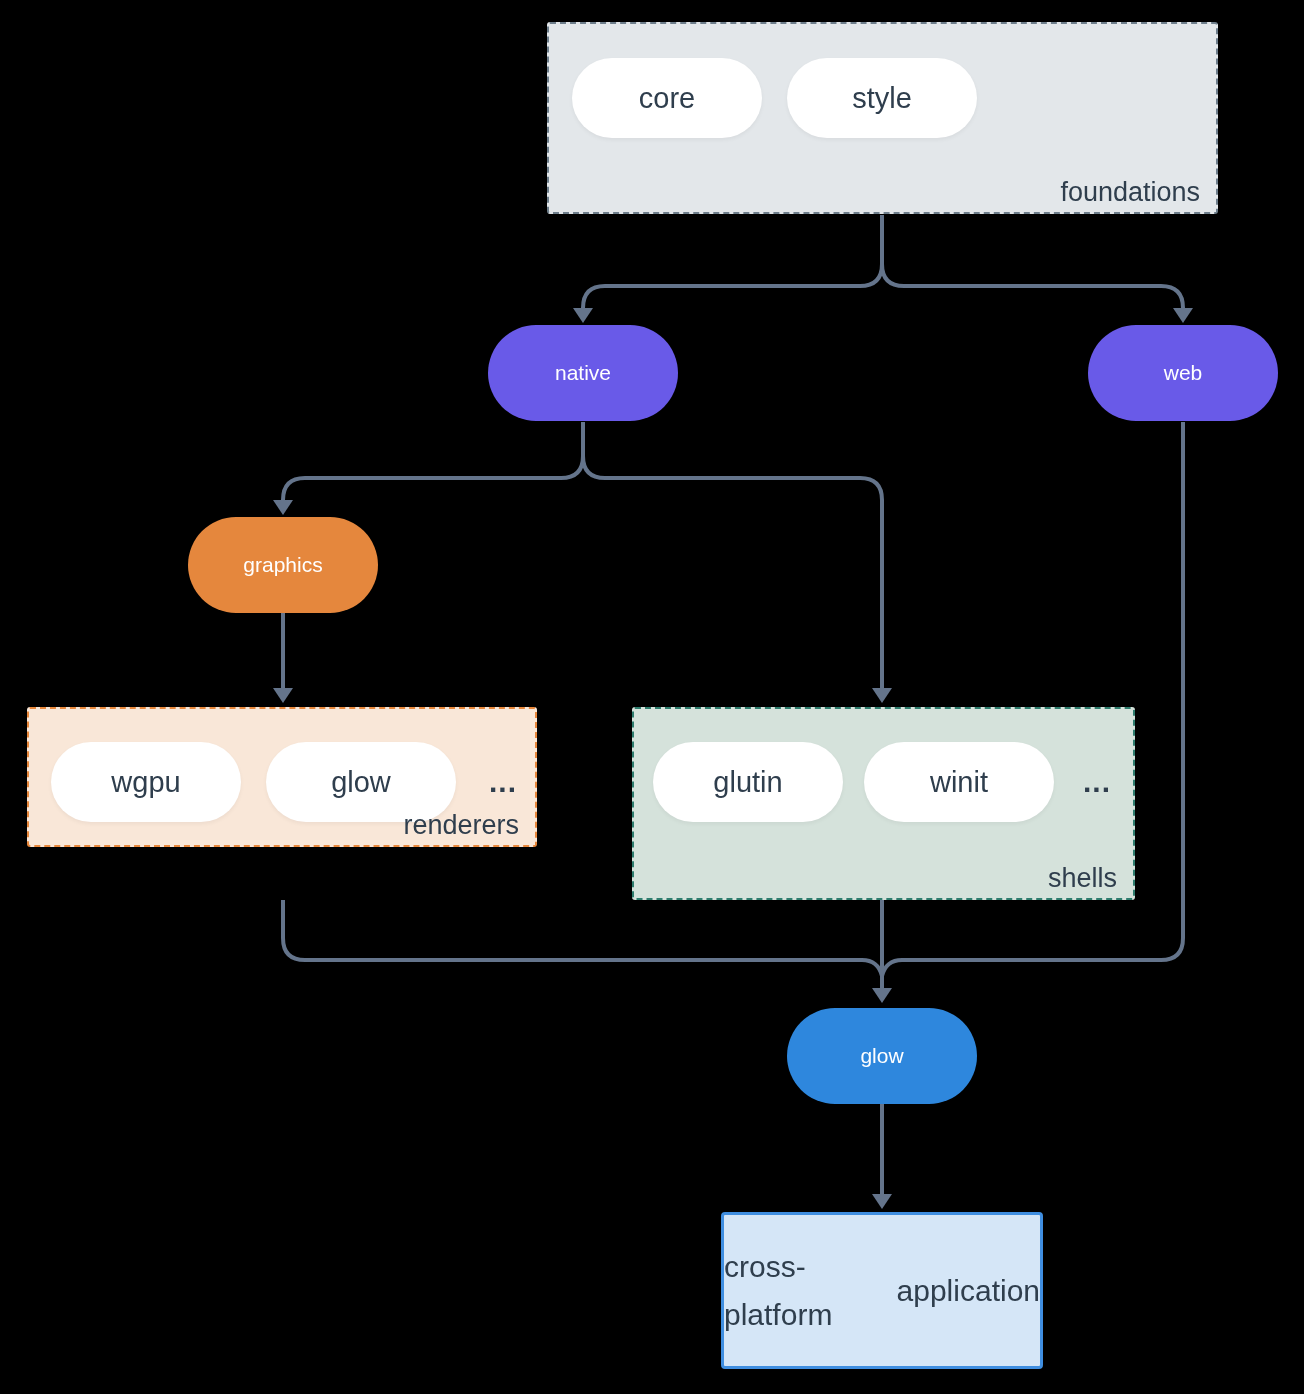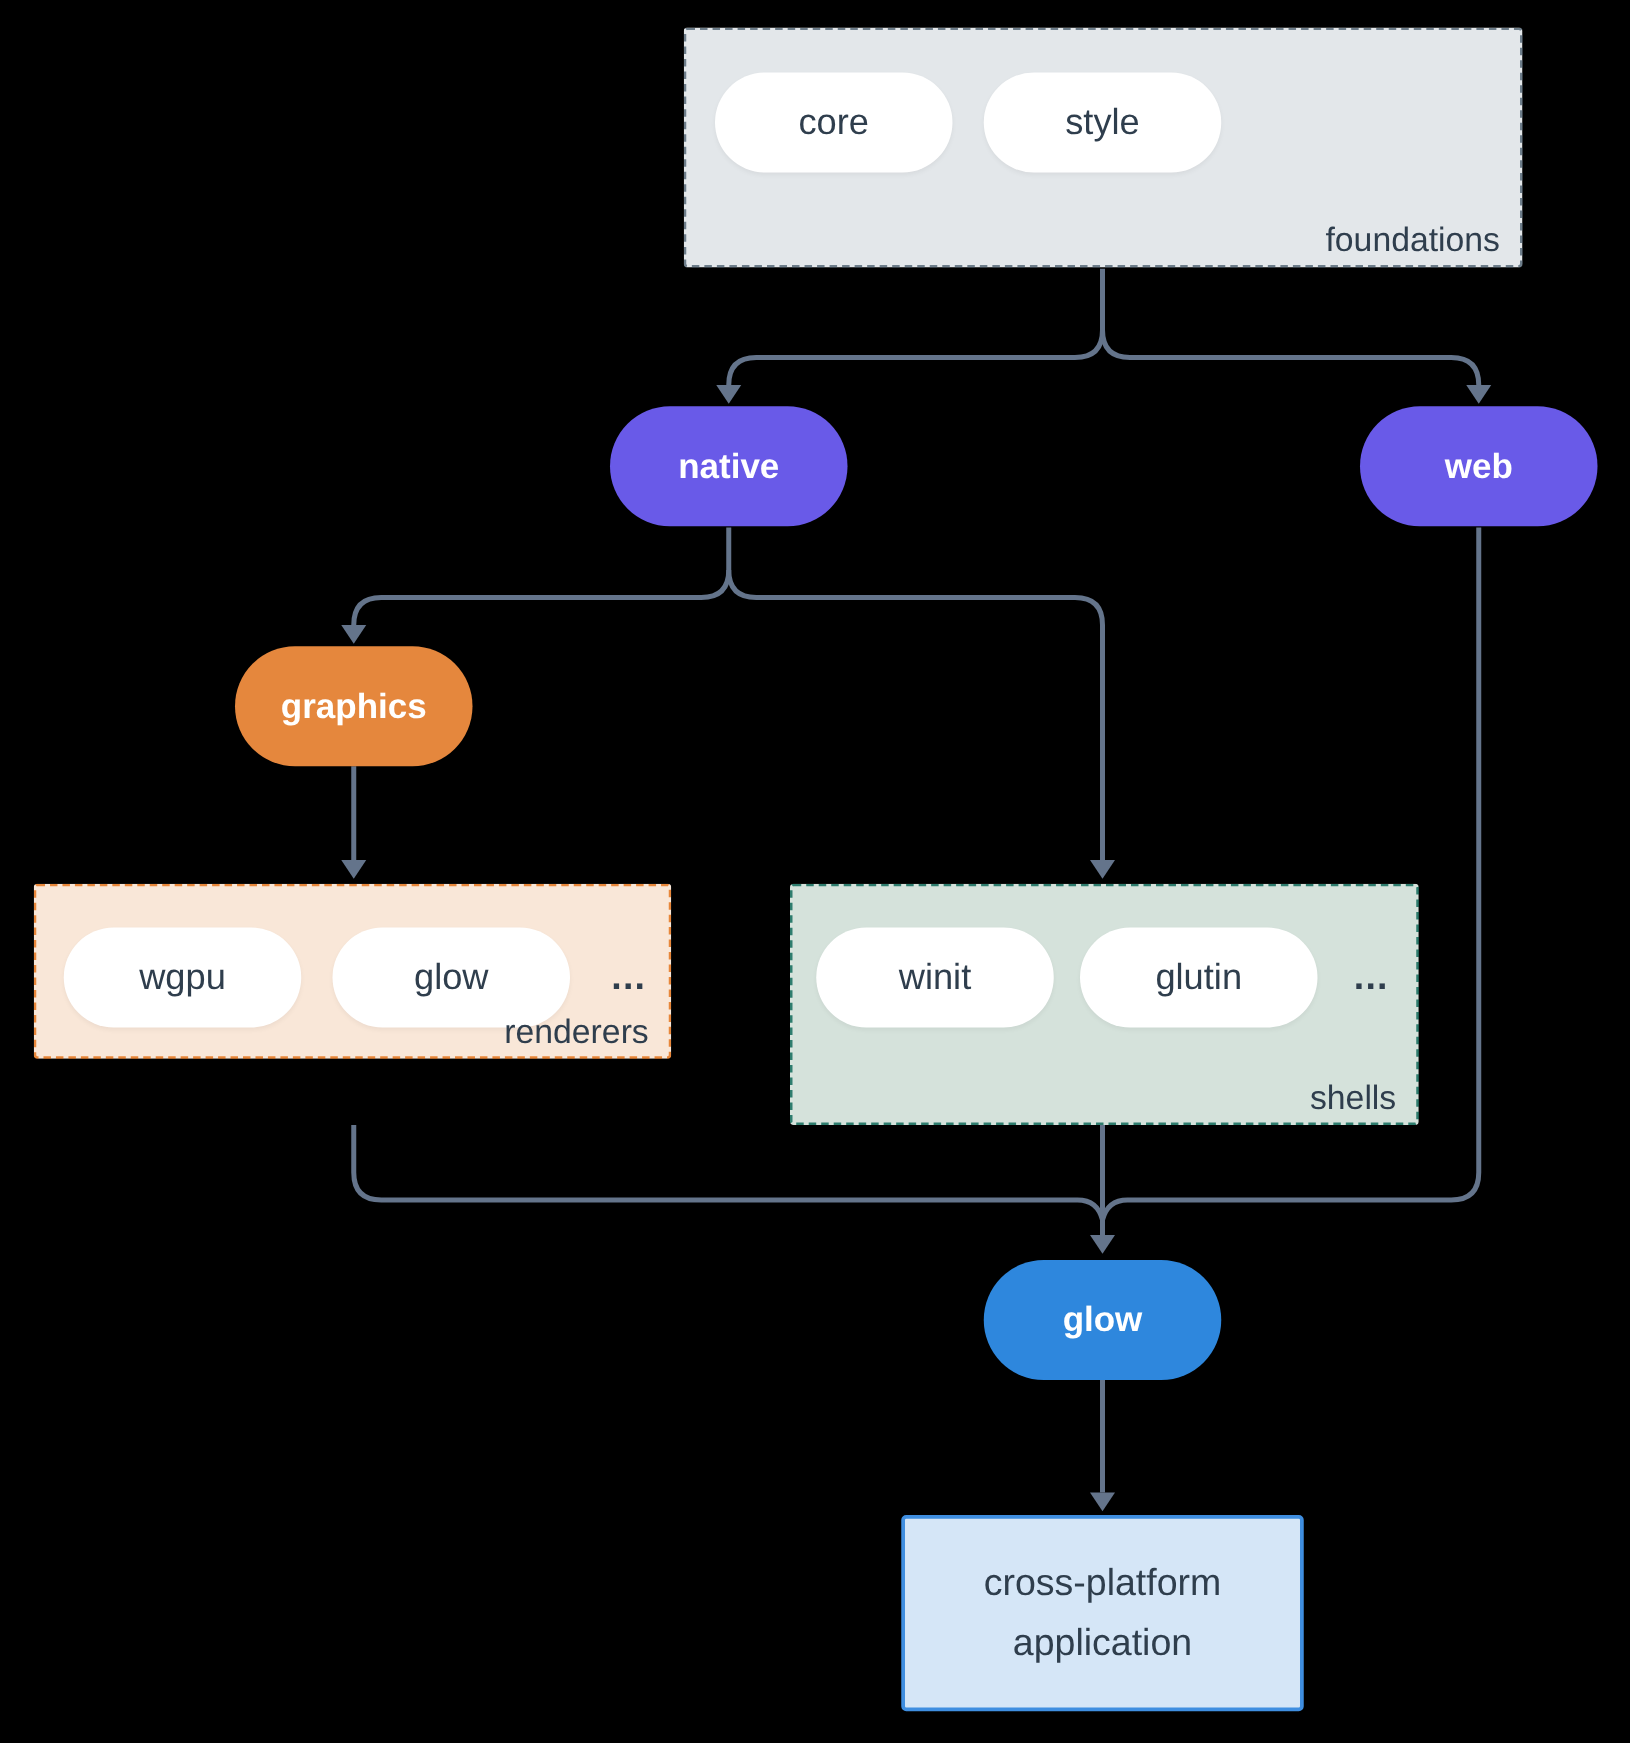--- a/index.html
+++ b/index.html
@@ -88,36 +88,35 @@
     position:absolute;
     right:16px;bottom:4px;
     font-size:27px;
     color:var(--text-dark);
   }
   .node-pill{
     position:absolute;
     width:190px;height:96px;
     border-radius:48px;
     display:flex;align-items:center;justify-content:center;
-    font-size:28px;
+    font-size:21px;
     color:#ffffff;
-    font-weight:bold;
   }
   .node-pill.native{left:488px;top:325px;background:var(--purple);}
   .node-pill.web{left:1088px;top:325px;background:var(--purple);}
   .node-pill.graphics{left:188px;top:517px;background:var(--orange);}
   .node-pill.iced{left:787px;top:1008px;background:var(--blue);}
   .app-box{
     position:absolute;
     left:721px;top:1212px;width:322px;height:157px;
     background:var(--app-bg);
     border:3px solid var(--app-border);
     border-radius:4px;
     box-sizing:border-box;
-    display:flex;flex-direction:column;
+    display:flex;flex-direction:row;
     align-items:center;justify-content:center;
     font-size:30px;
     line-height:48px;
     color:var(--text-dark);
   }
 </style>
 </head>
 <body>
 
 <div class="stage">
@@ -167,22 +166,22 @@
     <div class="pill-row">
       <div class="white-pill">wgpu</div>
       <div class="white-pill">glow</div>
       <div class="ellipsis">...</div>
     </div>
     <div class="group-label">renderers</div>
   </div>
 
   <div class="group-box shells">
     <div class="pill-row">
+      <div class="white-pill">glutin</div>
       <div class="white-pill">winit</div>
-      <div class="white-pill">glutin</div>
       <div class="ellipsis">...</div>
     </div>
     <div class="group-label">shells</div>
   </div>
 
   <div class="node-pill iced">glow</div>
 
   <div class="app-box">
     <span>cross-platform</span>
     <span>application</span>

